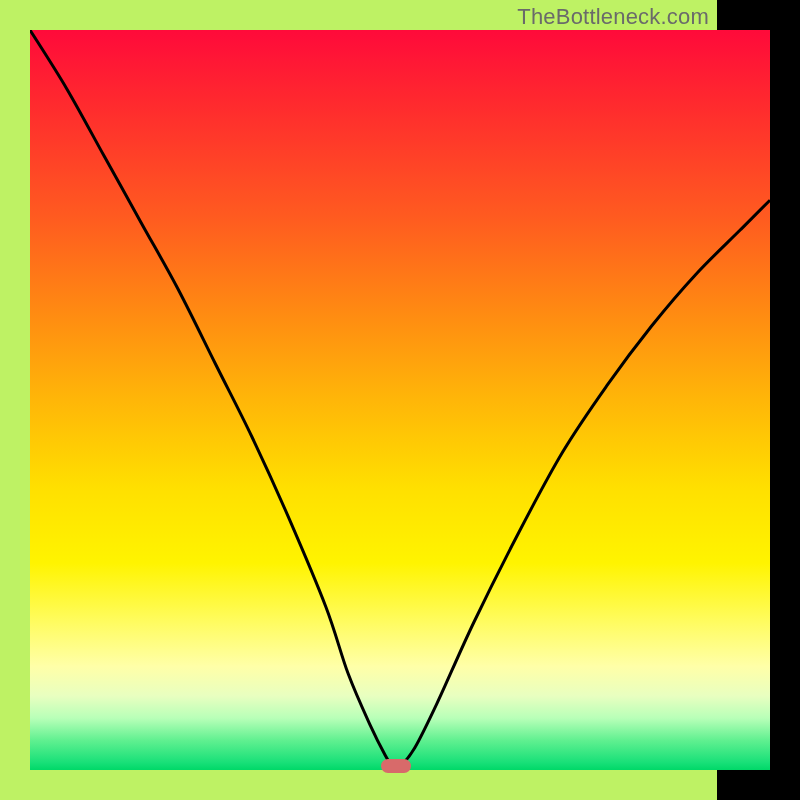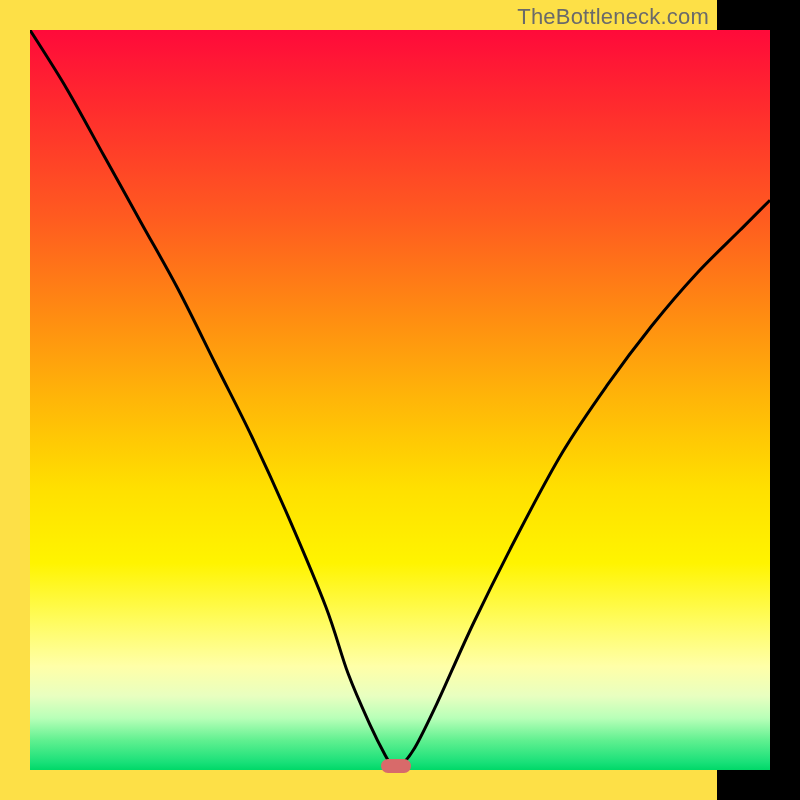--- a/index.html
+++ b/index.html
@@ -8,21 +8,21 @@
     width: 800px;
     height: 800px;
     overflow: hidden;
     background: #000;
     font-family: Arial, Helvetica, sans-serif;
   }
   .frame {
     position: relative;
     width: 717px;
     height: 800px;
-    background: #fde047;
+    background: #bef264;
   }
   .plot {
     position: absolute;
     left: 30px;
     top: 30px;
     width: 740px;
     height: 740px;
     background: linear-gradient(
       to bottom,
       #ff0a3a 0%,

